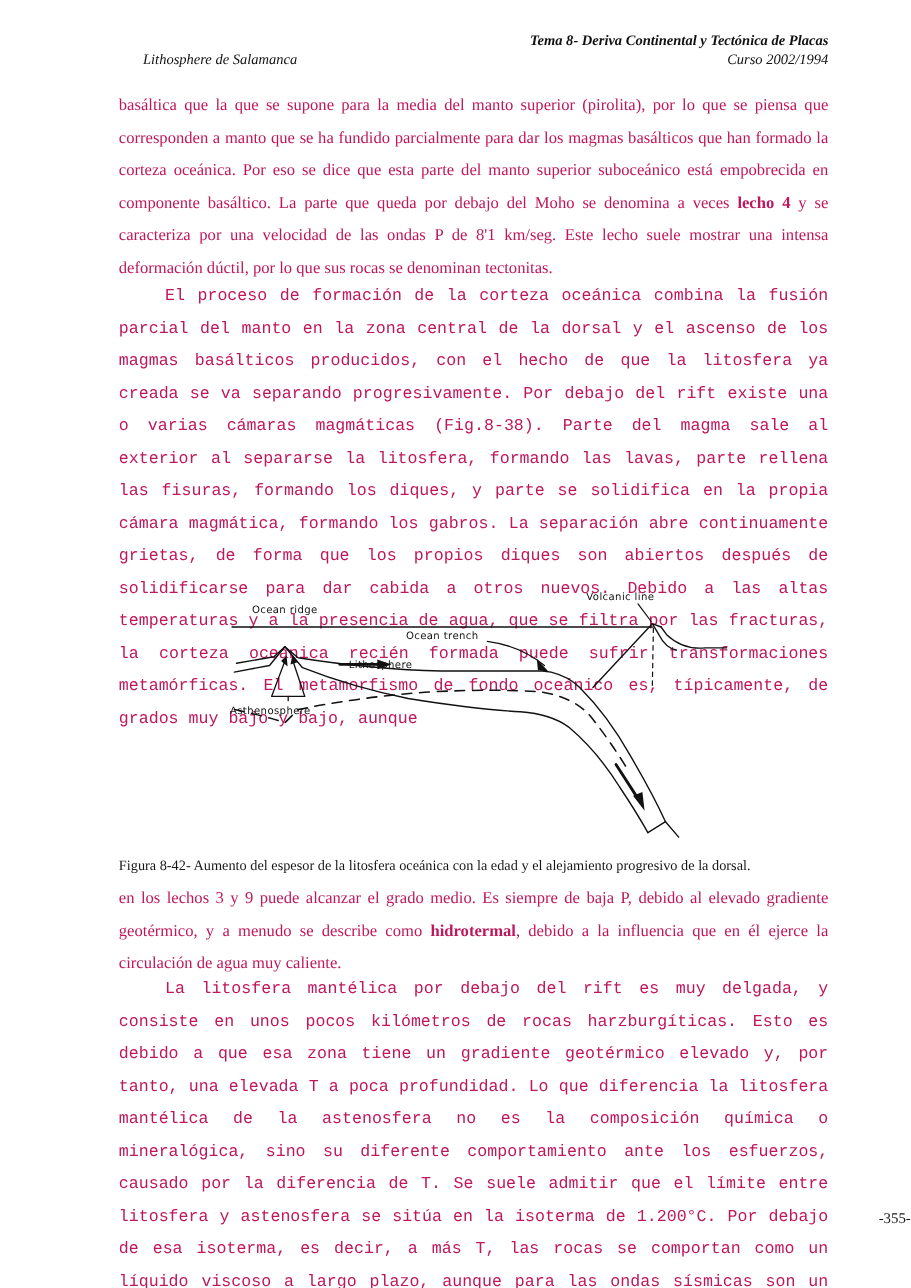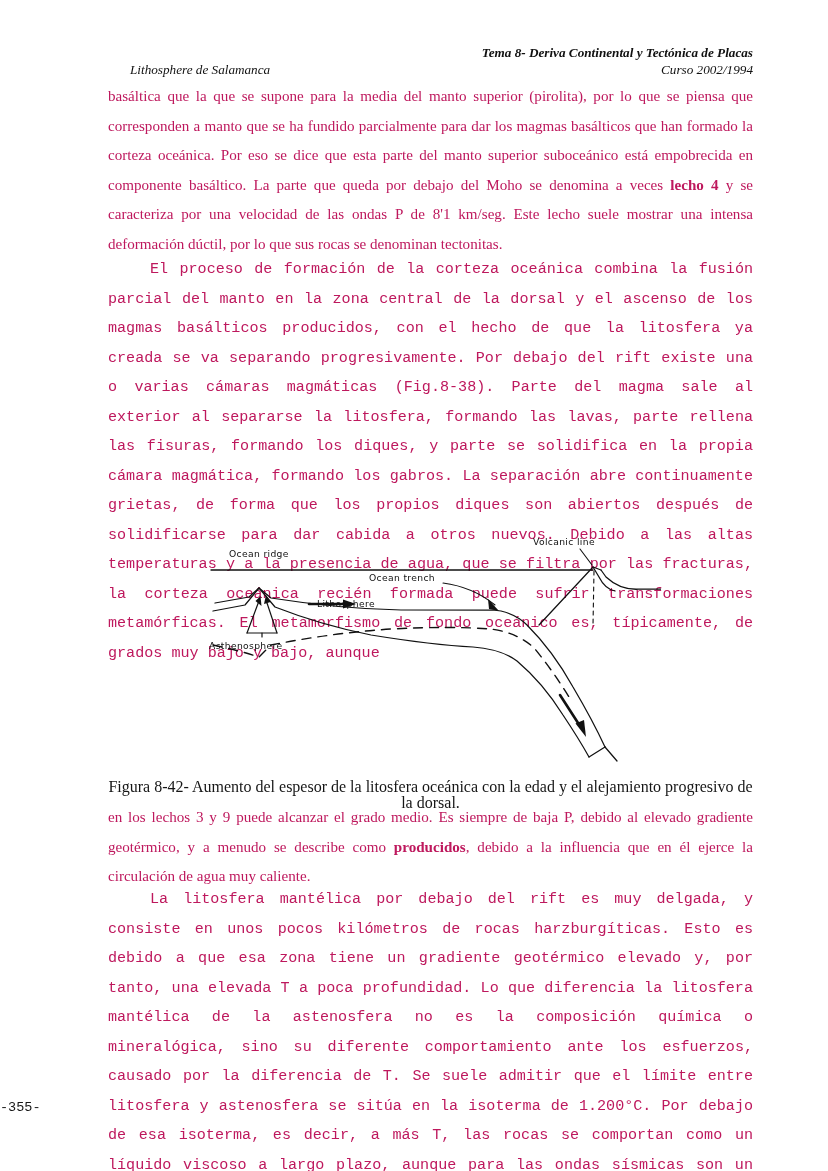--- a/index.html
+++ b/index.html
@@ -14,21 +14,21 @@
     background: #ffffff;
     overflow: hidden;
     font-family: "Liberation Serif", "DejaVu Serif", serif;
     color: #1a1a1a;
   }
 
   
   .header {
     position: absolute;
     left: 108px;
-    top: 44px;
+    top: 28px;
     width: 645px;
     font-style: italic;
     font-size: 13.2px;
     line-height: 17px;
     color: #111;
   }
   .header-row-1 {
     text-align: right;
     font-weight: bold;
   }
@@ -80,36 +80,35 @@
   }
   .figure-svg {
     display: block;
     margin: 0 auto;
   }
   .figure-caption {
     position: absolute;
     left: 108px;
     top: 779px;
     width: 645px;
-    text-align: center;
-    font-size: 16px;
+    text-align: left;
+    font-size: 13px;
     line-height: 16px;
     color: #161616;
   }
 
   
   .footer {
     position: absolute;
     left: 0;
     top: 1100px;
     width: 828px;
-    text-align: left;
+    text-align: right;
     font-size: 13.5px;
     color: #161616;
-    font-family: Liberation Mono, monospace;
   }
 
   
   .dlabel {
     font-family: "DejaVu Sans", "Liberation Sans", sans-serif;
     font-size: 9.2px;
     fill: #111111;
     letter-spacing: 0.35px;
   }
 </style>
@@ -186,21 +185,21 @@
       <text class="dlabel" x="8" y="124">Asthenosphere</text>
       <text class="dlabel" x="116" y="82">Lithosphere</text>
       <text class="dlabel" x="168" y="56">Ocean trench</text>
       <text class="dlabel" x="332" y="20">Volcanic line</text>
     </svg>
   </div>
 
   <div class="figure-caption">Figura 8-42- Aumento del espesor de la litosfera oceánica con la edad y el alejamiento progresivo de la dorsal.</div>
 
   <div class="body-block" id="para-after-figure">
-    <p><span>en los lechos 3 y 9 puede alcanzar el grado medio. Es siempre de baja P, debido al elevado gradiente geotérmico, y a menudo se describe como </span><span class="b">producidos</span><span>, debido a la influencia que en él ejerce la circulación de agua muy caliente.</span></p>
+    <p><span>en los lechos 3 y 9 puede alcanzar el grado medio. Es siempre de baja P, debido al elevado gradiente geotérmico, y a menudo se describe como </span><span class="b">hidrotermal</span><span>, debido a la influencia que en él ejerce la circulación de agua muy caliente.</span></p>
   </div>
 
   <div class="body-block" id="para-last">
     <p class="indent">La litosfera mantélica por debajo del rift es muy delgada, y consiste en unos pocos kilómetros de rocas harzburgíticas. Esto es debido a que esa zona tiene un gradiente geotérmico elevado y, por tanto, una elevada T a poca profundidad. Lo que diferencia la litosfera mantélica de la astenosfera no es la composición química o mineralógica, sino su diferente comportamiento ante los esfuerzos, causado por la diferencia de T. Se suele admitir que el límite entre litosfera y astenosfera se sitúa en la isoterma de 1.200°C. Por debajo de esa isoterma, es decir, a más T, las rocas se comportan como un líquido viscoso a largo plazo, aunque para las ondas sísmicas son un sólido en el cual su velocidad es 1 km/seg menor</p>
   </div>
 
   <div class="footer">
     <span>-355-</span>
   </div>
 

